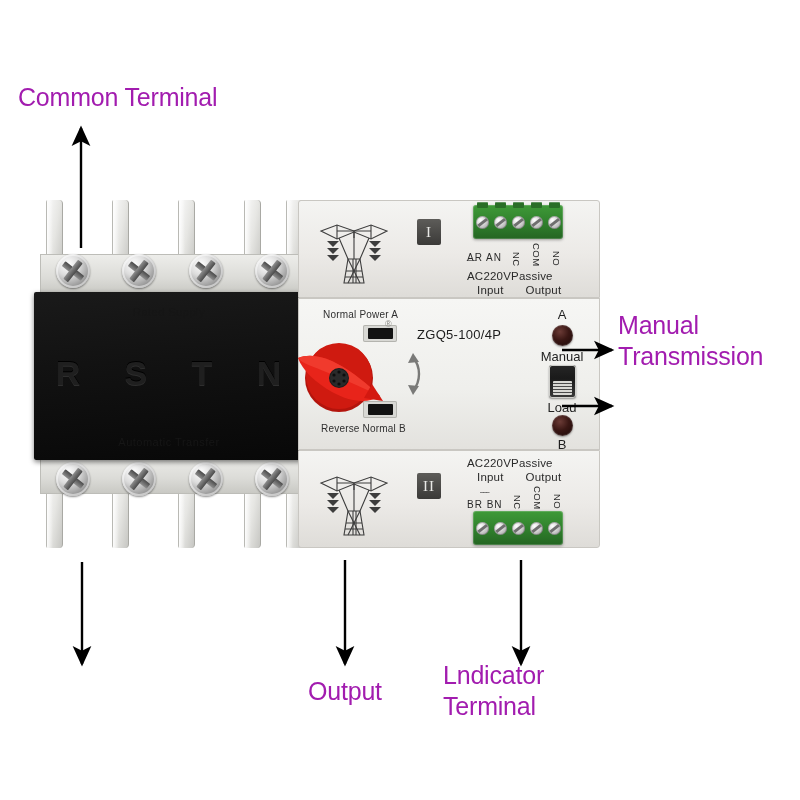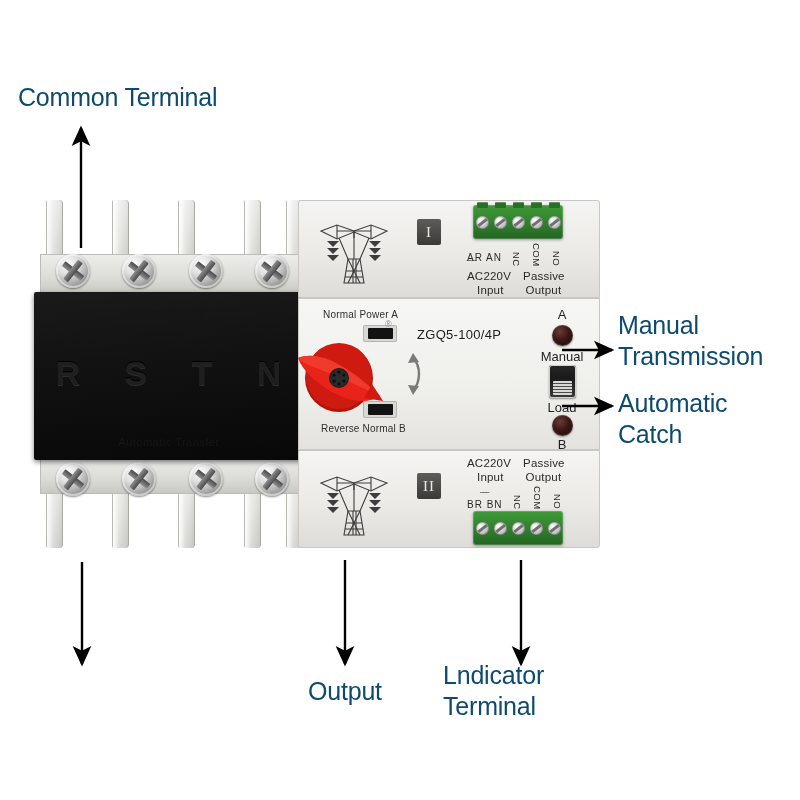--- a/index.html
+++ b/index.html
@@ -7,21 +7,21 @@
     width: 800px; height: 800px;
     background: #ffffff;
     font-family: "Liberation Sans", sans-serif;
     overflow: hidden;
   }
   #stage { position: relative; width: 800px; height: 800px; background: #fff; }
 
   
   .callout {
     position: absolute;
-    color: #0c4a6e;
+    color: #a21caf;
     font-family: "Liberation Sans", sans-serif;
     font-size: 25px;
     font-weight: 400;
     line-height: 1.22;
     letter-spacing: -0.2px;
     white-space: pre-line;
   }
   #lbl-common   { left: 18px;  top: 82px; }
   #lbl-load     { left: 28px;  top: 676px; }
   #lbl-handle   { left: 308px; top: 676px; }
@@ -130,21 +130,21 @@
   }
   #badge-top { left: 118px; top: 18px; }
   #badge-bot { left: 118px; top: 22px; }
 
   
   .term-text { position: absolute; font-size: 10.5px; color: #2a2a2a; font-family: "Liberation Sans", sans-serif; }
   .tt-row { display: flex; align-items: flex-end; gap: 9px; }
   .vlabel { writing-mode: vertical-rl; font-size: 9.5px; letter-spacing: .5px; }
   .pairlab { font-size: 10px; letter-spacing: 1px; }
   .brace { font-size: 9px; line-height: 4px; letter-spacing: 0; }
-  .tt-line { display: flex; gap: 12px; font-size: 11.5px; letter-spacing: .2px; }
+  .tt-line { display: flex; font-size: 11.5px; letter-spacing: .2px; }
 
   
   .green-conn {
     position: absolute; width: 90px; height: 34px;
     background: linear-gradient(180deg,#3f9a38 0%, #2f7f2c 55%, #246522 100%);
     border-radius: 3px;
     box-shadow: inset 0 0 0 1px rgba(255,255,255,.18), 0 1px 3px rgba(0,0,0,.35);
     display: flex; align-items: center; justify-content: space-around;
   }
   .green-conn .gscrew {
@@ -476,16 +476,14 @@
 
     <line x1="612" y1="406" x2="562" y2="406" stroke="#000" stroke-width="2.4" marker-end="url(#ah)" transform="rotate(180 587 406)"></line>
   </svg>
 
   <div class="callout" id="lbl-common">Common Terminal</div>
   <div class="callout" id="lbl-handle">Output</div>
   <div class="callout" id="lbl-ind">Lndicator
 Terminal</div>
   <div class="callout" id="lbl-manual">Manual
 Transmission</div>
-  <div class="callout" id="lbl-auto">Automatic
-Catch</div>
 
 </div>
 
 </body></html>

